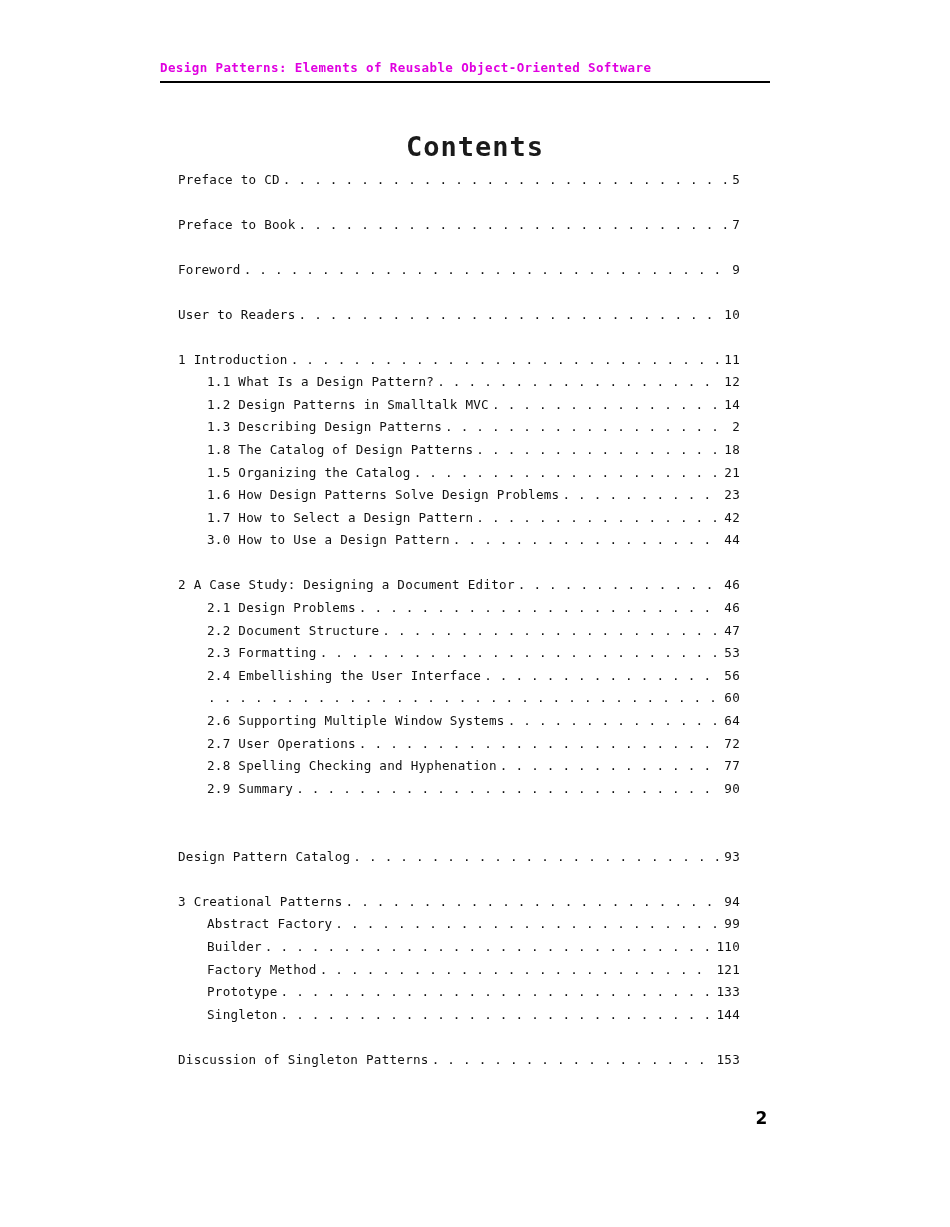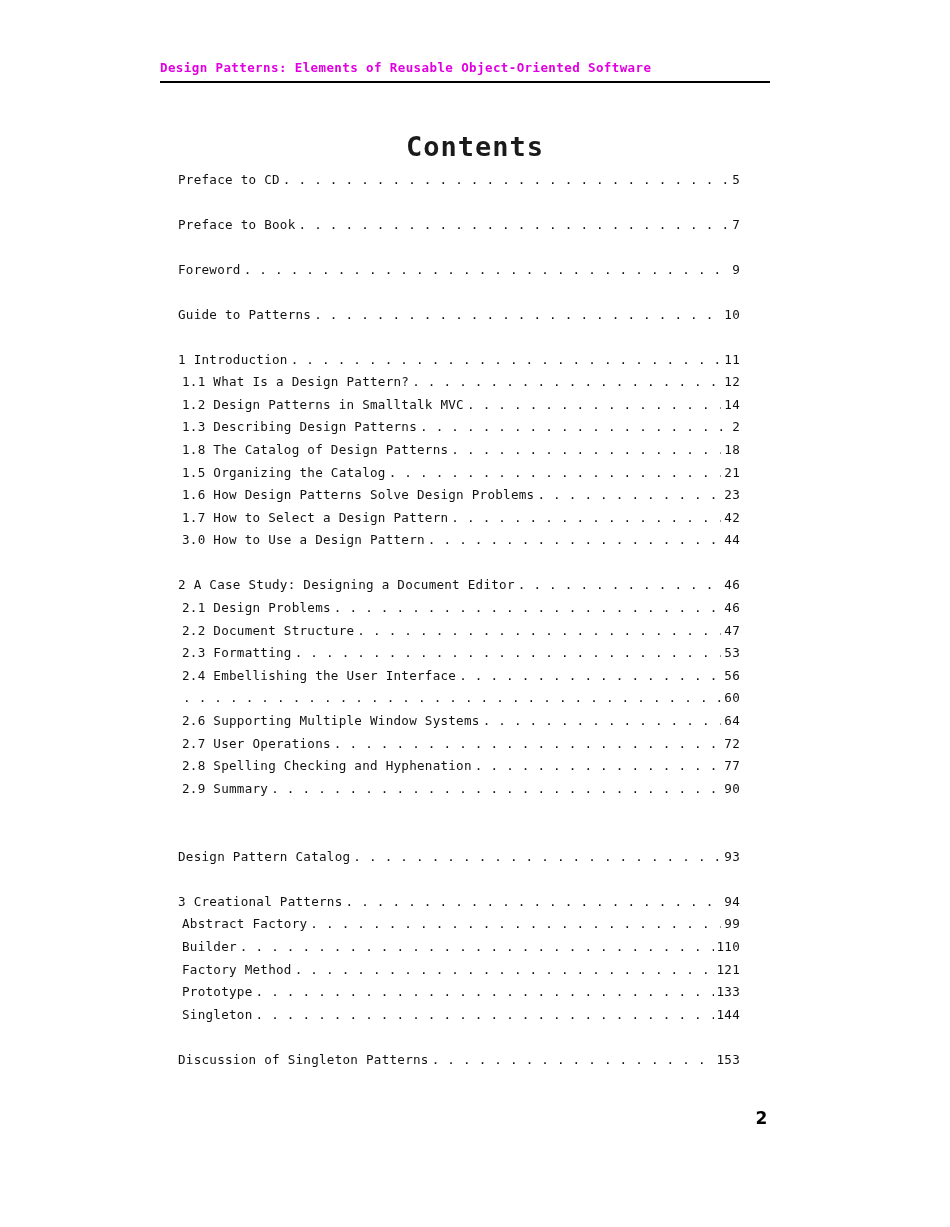--- a/index.html
+++ b/index.html
@@ -86,21 +86,21 @@
     letter-spacing: 0.25px;
     margin: 0 1px;
     min-width: 6px;
   }
   .toc-entry .page-num {
     flex: 0 0 auto;
     text-align: right;
     padding-left: 2px;
   }
   .toc-entry.indent1 {
-    margin-left: 4px;
+    margin-left: 29px;
   }
   
   .gap-lg { height: 29px; }
   .row-space { height: 6.6px; }
   
   .folio {
     position: absolute;
     top: 1108px;
     left: 0;
     width: 950px;
@@ -137,21 +137,21 @@
         <span class="page-num">7</span>
       </div>
       <div class="gap-lg"></div>
       <div class="toc-entry">
         <span class="label">Foreword</span>
         <span class="leader">. . . . . . . . . . . . . . . . . . . . . . . . . . . . . . . . . . . . . . . . . . . . . . . . . . . . . . . . . . . . . . . . . . . . . . . . . . . . . . . . . . . . . . . . . . . . . . . . . . . . . . . . . . . . . . . . . . . . . . .</span>
         <span class="page-num">9</span>
       </div>
       <div class="gap-lg"></div>
       <div class="toc-entry">
-        <span class="label">Guide to Patterns</span>
+        <span class="label">User to Readers</span>
         <span class="leader">. . . . . . . . . . . . . . . . . . . . . . . . . . . . . . . . . . . . . . . . . . . . . . . . . . . . . . . . . . . . . . . . . . . . . . . . . . . . . . . . . . . . . . . . . . . . . . . . . . . . . . . . . . . . . . . . . . . . . . .</span>
         <span class="page-num">10</span>
       </div>
       <div style="height: 29px;"></div>
       <div class="toc-entry">
         <span class="label">1 Introduction</span>
         <span class="leader">. . . . . . . . . . . . . . . . . . . . . . . . . . . . . . . . . . . . . . . . . . . . . . . . . . . . . . . . . . . . . . . . . . . . . . . . . . . . . . . . . . . . . . . . . . . . . . . . . . . . . . . . . . . . . . . . . . . . . . .</span>
         <span class="page-num">11</span>
       </div>
       <div class="row-space"></div>

